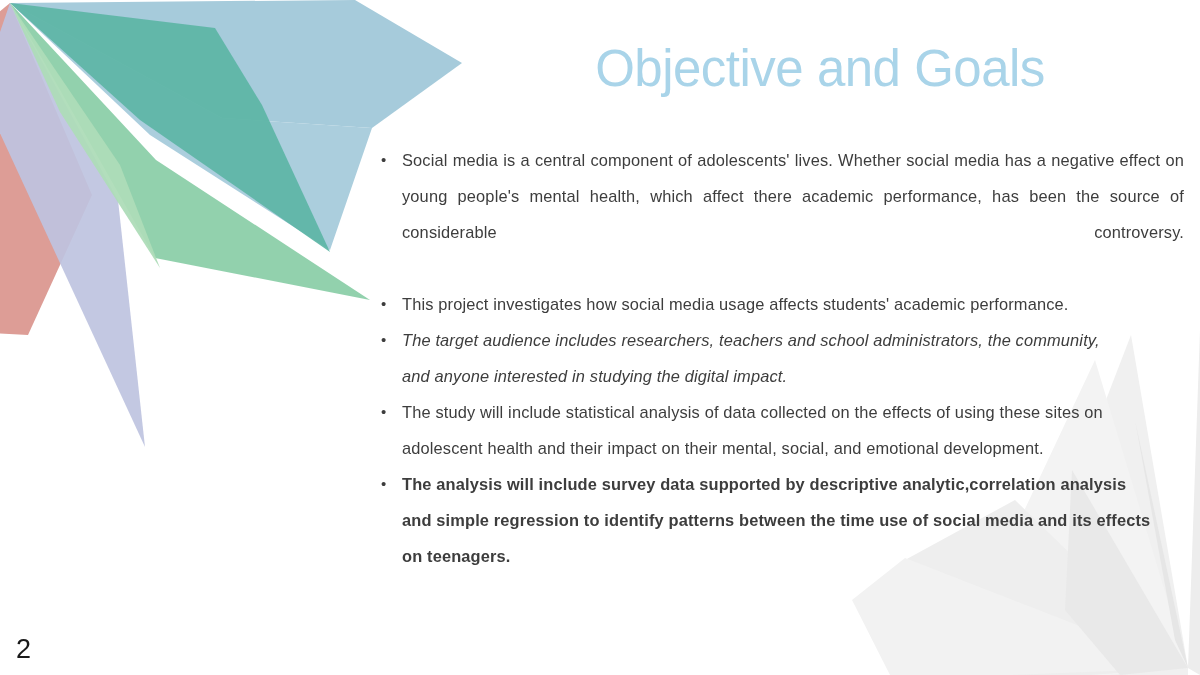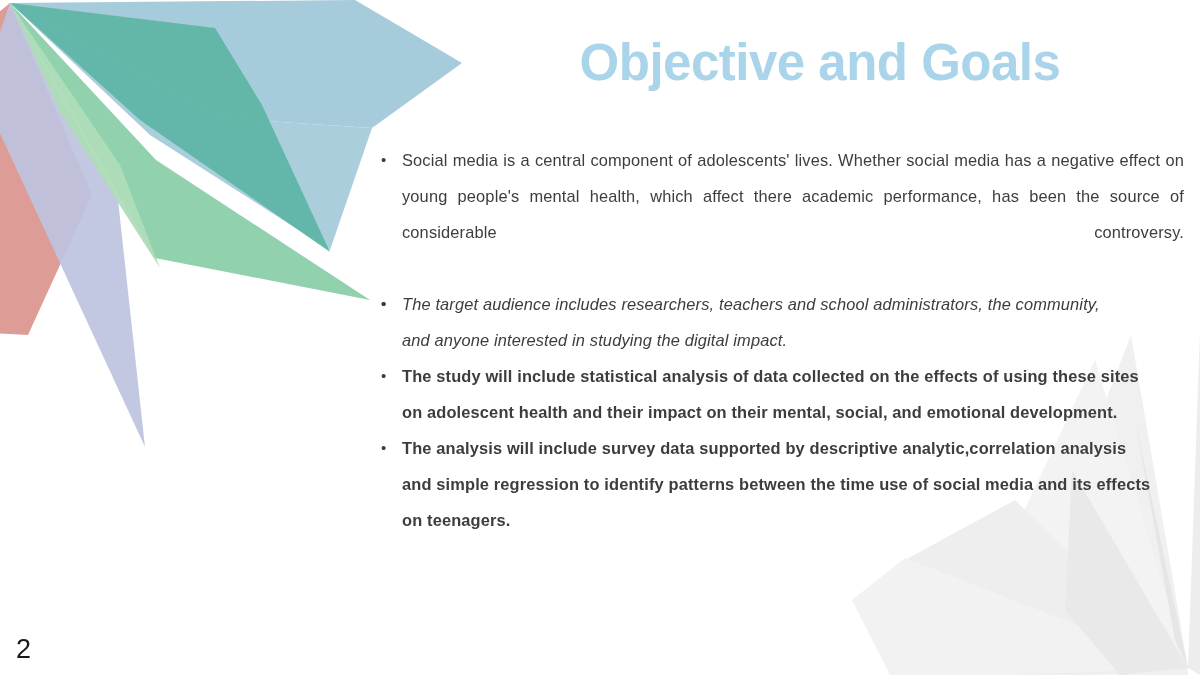--- a/index.html
+++ b/index.html
@@ -27,25 +27,25 @@
     top: 0;
     width: 1200px;
     height: 675px;
     pointer-events: none;
   }
 
   
   #title {
     position: absolute;
     left: 470px;
-    top: 32px;
+    top: 38px;
     width: 700px;
     text-align: center;
     font-family: "Liberation Sans", sans-serif;
-    font-weight: bold;
+    font-weight: normal;
     font-size: 51px;
     line-height: 62px;
     letter-spacing: -0.5px;
     color: #a9d4e9;
     white-space: nowrap;
   }
 
   
   #body-list {
     position: absolute;
@@ -88,21 +88,21 @@
   }
   .bullet-item.justified .bullet-text::after {
     content: "";
     display: inline-block;
     width: 100%;
   }
 
   .b1 { width: 782px; }
   .b2 { width: 716px; }
   .b3 { width: 730px; font-style: italic; }
-  .b4 { width: 742px; font-weight: bold; }
+  .b4 { width: 742px; }
   .b5 { width: 752px; font-weight: bold; }
 
   
   #slide-number {
     position: absolute;
     left: 16px;
     top: 634px;
     font-family: "Liberation Sans", sans-serif;
     font-size: 27px;
     line-height: 30px;
@@ -142,20 +142,21 @@
 
   <ul id="body-list">
 
     <li class="bullet-item justified">
       <span class="bullet-dot">•</span>
       <span class="bullet-text b1">Social media is a central component of adolescents' lives. Whether social media  has a negative effect on young people's mental health, which affect there academic performance, has been the source of considerable controversy.</span>
     </li>
 
     <li class="bullet-item">
       <span class="bullet-dot">•</span>
+      <span class="bullet-text b2">This project investigates how social media usage affects students' academic performance.</span>
     </li>
 
     <li class="bullet-item">
       <span class="bullet-dot">•</span>
       <span class="bullet-text b3">The target audience includes researchers, teachers and school administrators, the community, and anyone interested in studying the digital impact.</span>
     </li>
 
     <li class="bullet-item">
       <span class="bullet-dot">•</span>
       <span class="bullet-text b4">The study will include statistical analysis of data collected on the effects of using these sites on adolescent health and their impact on their mental, social, and emotional development.</span>

